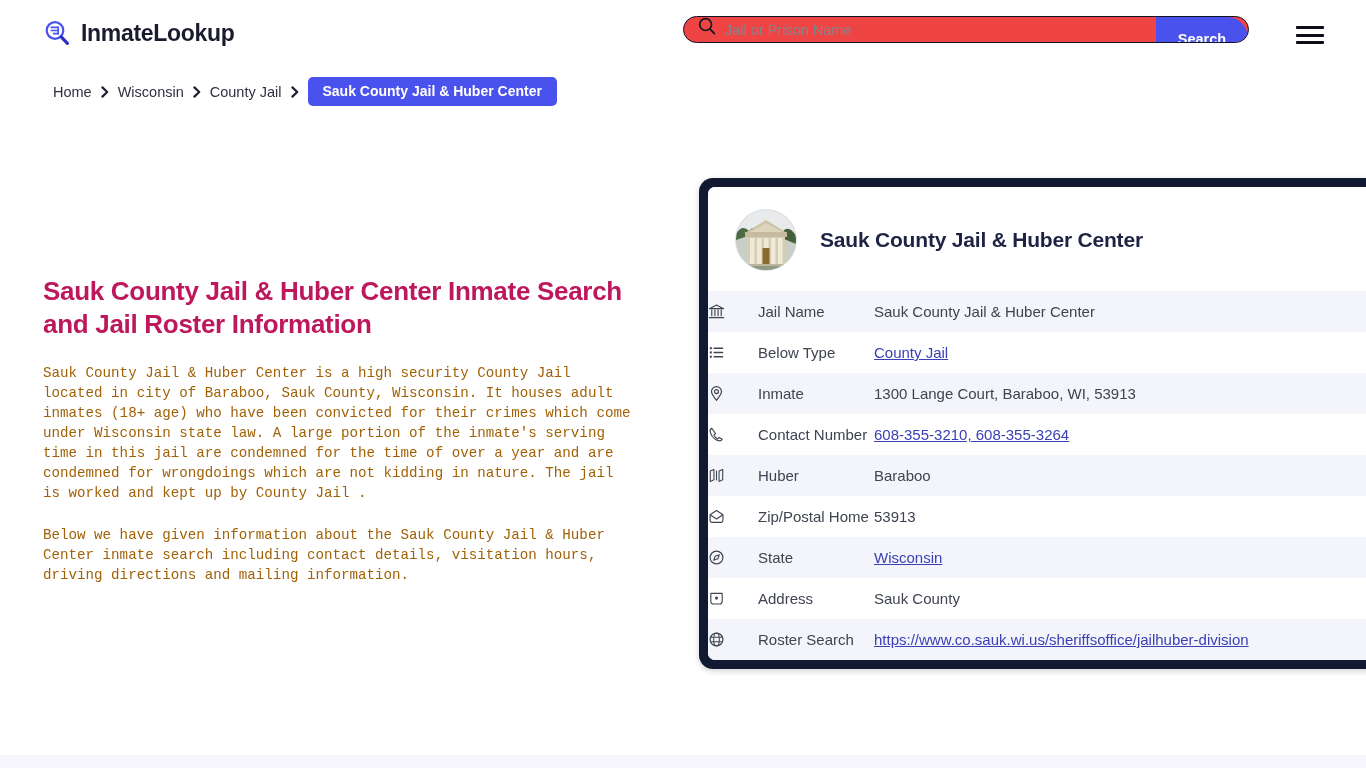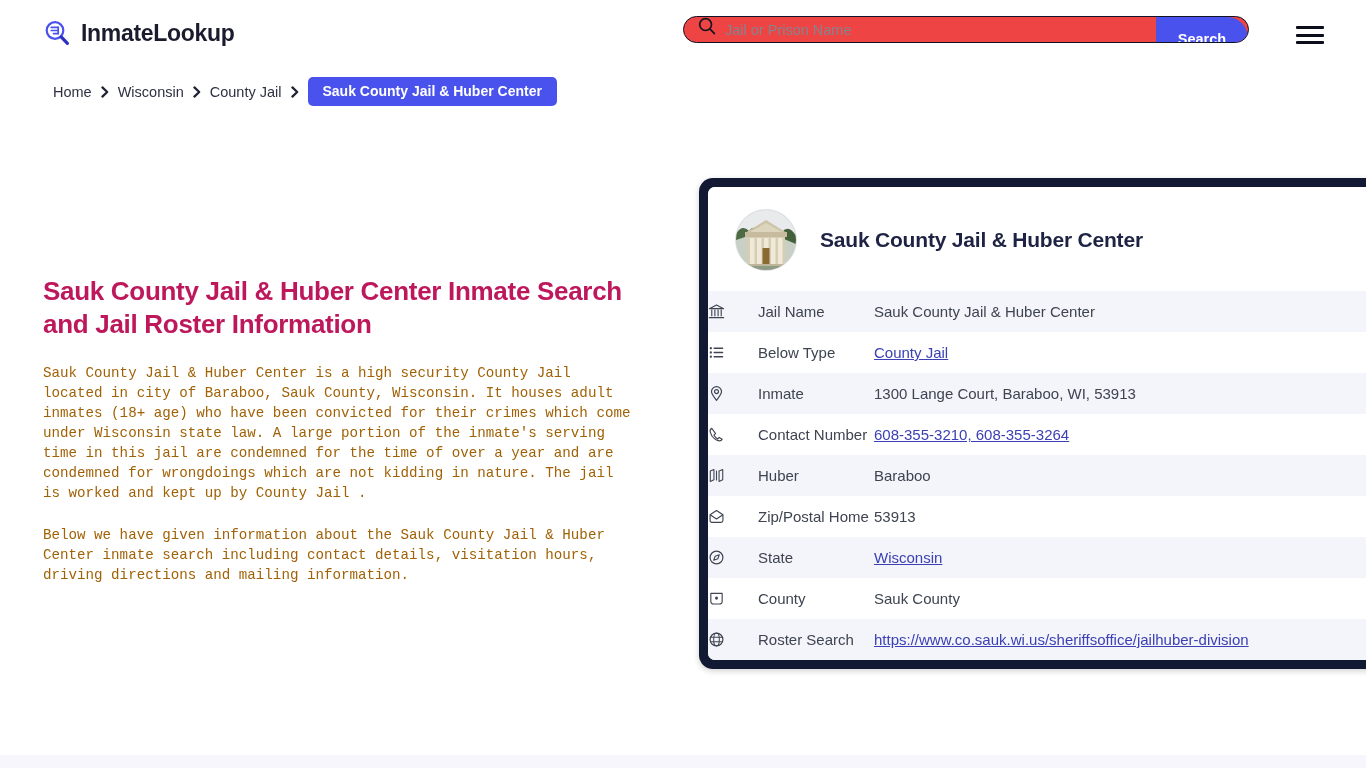--- a/index.html
+++ b/index.html
@@ -318,21 +318,21 @@
             <td class="c-value"><a class="link">Wisconsin</a></td>
           </tr>
 
           <tr>
             <td class="c-icon">
               <svg width="17" height="17" viewBox="0 0 18 18">
                   <path d="M3 3.6h12v8.6a2.6 2.6 0 0 1-2.6 2.6H5.6A2.6 2.6 0 0 1 3 12.2V3.6z" fill="none" stroke="#3e4450" stroke-width="1.2" stroke-linejoin="round"></path>
                   <circle cx="9" cy="8.6" r="1.6" fill="#3e4450"></circle>
                 </svg>
             </td>
-            <td class="c-label">County</td>
+            <td class="c-label">Address</td>
             <td class="c-value">Sauk County</td>
           </tr>
 
           <tr>
             <td class="c-icon">
               <svg width="17" height="17" viewBox="0 0 18 18">
                   <circle cx="9" cy="9" r="6.8" fill="none" stroke="#3e4450" stroke-width="1.25"></circle>
                   <ellipse cx="9" cy="9" rx="3" ry="6.8" fill="none" stroke="#3e4450" stroke-width="1.1"></ellipse>
                   <line x1="2.3" y1="6.6" x2="15.7" y2="6.6" stroke="#3e4450" stroke-width="1.1"></line>
                   <line x1="2.3" y1="11.4" x2="15.7" y2="11.4" stroke="#3e4450" stroke-width="1.1"></line>

